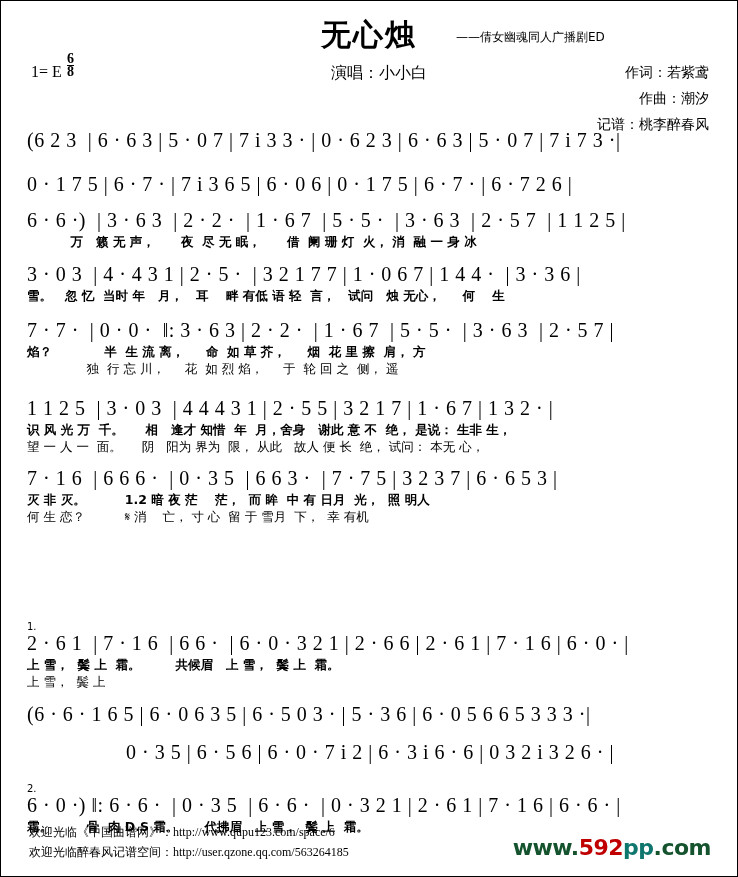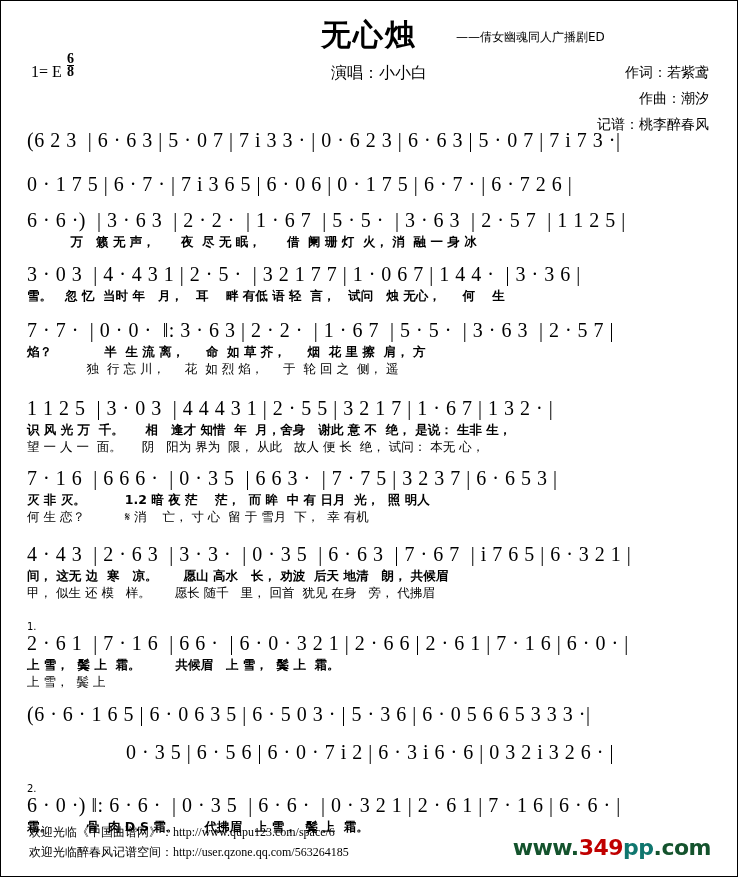--- a/index.html
+++ b/index.html
@@ -146,25 +146,20 @@
     <div class="lyric">识 风 光 万  千。     相   逢才 知惜  年  月，舍身   谢此 意 不  绝， 是说： 生非 生，</div>
     <div class="lyric2">望 一 人 一  面。     阴   阳为 界为  限， 从此   故人 便 长  绝， 试问： 本无 心，</div>
   </div>
 
   <div class="row" style="top:466px;">
     <div class="notes">7 · 1 6  | 6 6 6 ·  | 0 · 3 5  | 6 6 3 ·  | 7 · 7 5 | 3 2 3 7 | 6 · 6 5 3 |</div>
     <div class="lyric">灭 非 灭。         1.2 暗 夜 茫    茫，  而 眸  中 有 日月  光，  照 明人</div>
     <div class="lyric2">何 生 恋？          𝄋 消    亡， 寸 心  留 于 雪月  下，  幸 有机</div>
   </div>
 
-  <div class="row" style="top:542px;">
-    <div class="notes">4 · 4 3  | 2 · 6 3  | 3 · 3 ·  | 0 · 3 5  | 6 · 6 3  | 7 · 6 7  | i 7 6 5 | 6 · 3 2 1 |</div>
-    <div class="lyric">间， 这无 边  寒   凉。      愿山 高水   长， 劝波  后天 地清   朗， 共候眉</div>
-    <div class="lyric2">甲， 似生 还 模   样。      愿长 随千   里， 回首  犹见 在身   旁， 代拂眉</div>
-  </div>
 
   <div class="row" style="top:620px;">
     <div class="small-label">1.</div>
     <div class="notes">2 · 6 1  | 7 · 1 6  | 6 6 ·  | 6 · 0 · 3 2 1 | 2 · 6 6 | 2 · 6 1 | 7 · 1 6 | 6 · 0 · |</div>
     <div class="lyric">上 雪，  鬓 上  霜。        共候眉   上 雪，  鬓 上  霜。</div>
     <div class="lyric2">上 雪，  鬓 上</div>
   </div>
 
   <div class="row" style="top:702px;">
     <div class="notes">(6 · 6 · 1 6 5 | 6 · 0 6 3 5 | 6 · 5 0 3 · | 5 · 3 6 | 6 · 0 5 6 6 5 3 3 3 ·|</div>
@@ -179,16 +174,16 @@
     <div class="notes">6 · 0 ·) ‖: 6 · 6 ·  | 0 · 3 5  | 6 · 6 ·  | 0 · 3 2 1 | 2 · 6 1 | 7 · 1 6 | 6 · 6 · |</div>
     <div class="lyric">霜。        骨  肉 D.S 霜。      代拂眉   上 雪，  鬓 上  霜。</div>
   </div>
 
   <div class="footer">
     <div>欢迎光临《中国曲谱网》：http://www.qupu123.com/space/6</div>
     <div>欢迎光临醉春风记谱空间：http://user.qzone.qq.com/563264185</div>
   </div>
 
   <div class="brand">
-    <span class="blue">www.</span><span class="red">349</span><span class="green">pp</span><span class="blue">.com</span>
+    <span class="blue">www.</span><span class="red">592</span><span class="green">pp</span><span class="blue">.com</span>
   </div>
 
 </div>
 
 </body></html>

